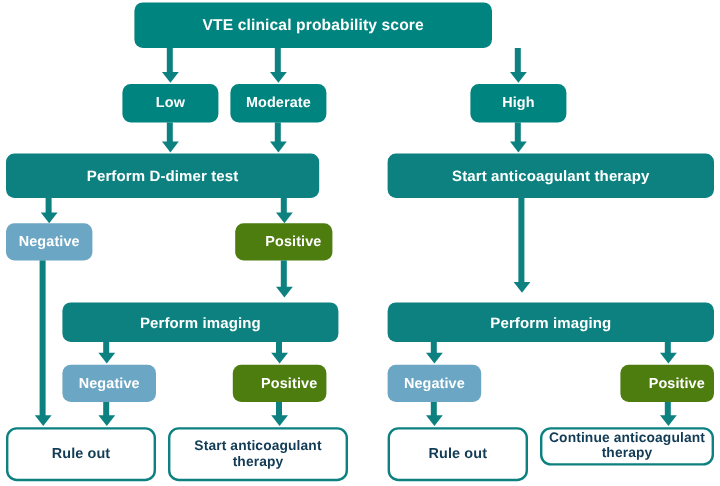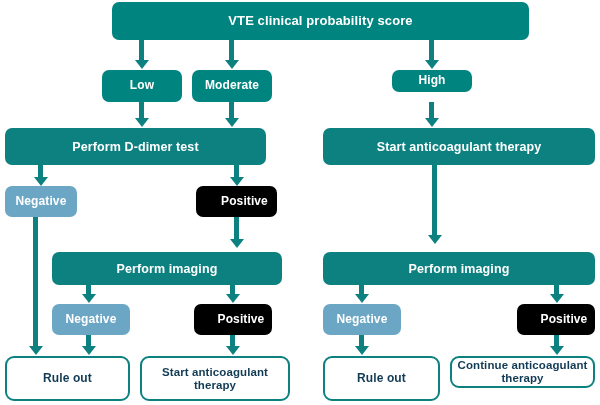--- a/index.html
+++ b/index.html
@@ -40,21 +40,21 @@
     background: #0d8080;
     color: #ffffff;
   }
   
   .n-blue {
     background: #6ba6c4;
     color: #ffffff;
   }
   
   .n-navy {
-    background: #000000;
+    background: #4d7c0f;
     color: #ffffff;
     padding-left: 20px;
   }
   
   .n-outline {
     background: transparent;
     color: #123b55;
     border: 2px solid #0d8080;
     border-radius: 9px;
   }
@@ -71,42 +71,42 @@
     border-left: 7px solid transparent;
     border-right: 7px solid transparent;
     border-top: 9px solid #0d8080;
   }
 </style>
 </head>
 <body>
 
 <div id="canvas">
 
-  <div class="node n-teal" style="left:112px; top:2px; width:417px; height:38px; font-size:13px;">
+  <div class="node n-teal" style="left:112px; top:2px; width:298px; height:38px; font-size:13px;">
     <span>VTE clinical probability score</span>
   </div>
 
   <div class="shaft" style="left:139px; top:40px; width:5px; height:22px;"></div>
   <div class="head" style="left:134.5px; top:60px;"></div>
 
   <div class="shaft" style="left:229px; top:40px; width:5px; height:22px;"></div>
   <div class="head" style="left:224.5px; top:60px;"></div>
 
   <div class="shaft" style="left:429px; top:40px; width:5px; height:22px;"></div>
   <div class="head" style="left:424.5px; top:60px;"></div>
 
   <div class="node n-teal" style="left:102px; top:70px; width:80px; height:32px; font-size:12px;">
     <span>Low</span>
   </div>
 
   <div class="node n-teal" style="left:192px; top:70px; width:80px; height:32px; font-size:12px;">
     <span>Moderate</span>
   </div>
 
-  <div class="node n-teal" style="left:392px; top:70px; width:80px; height:22px; font-size:12px;">
+  <div class="node n-teal" style="left:392px; top:70px; width:80px; height:32px; font-size:12px;">
     <span>High</span>
   </div>
 
   <div class="shaft" style="left:139px; top:102px; width:5px; height:18px;"></div>
   <div class="head" style="left:134.5px; top:118px;"></div>
 
   <div class="shaft" style="left:229px; top:102px; width:5px; height:18px;"></div>
   <div class="head" style="left:224.5px; top:118px;"></div>
 
   <div class="shaft" style="left:429px; top:102px; width:5px; height:18px;"></div>

